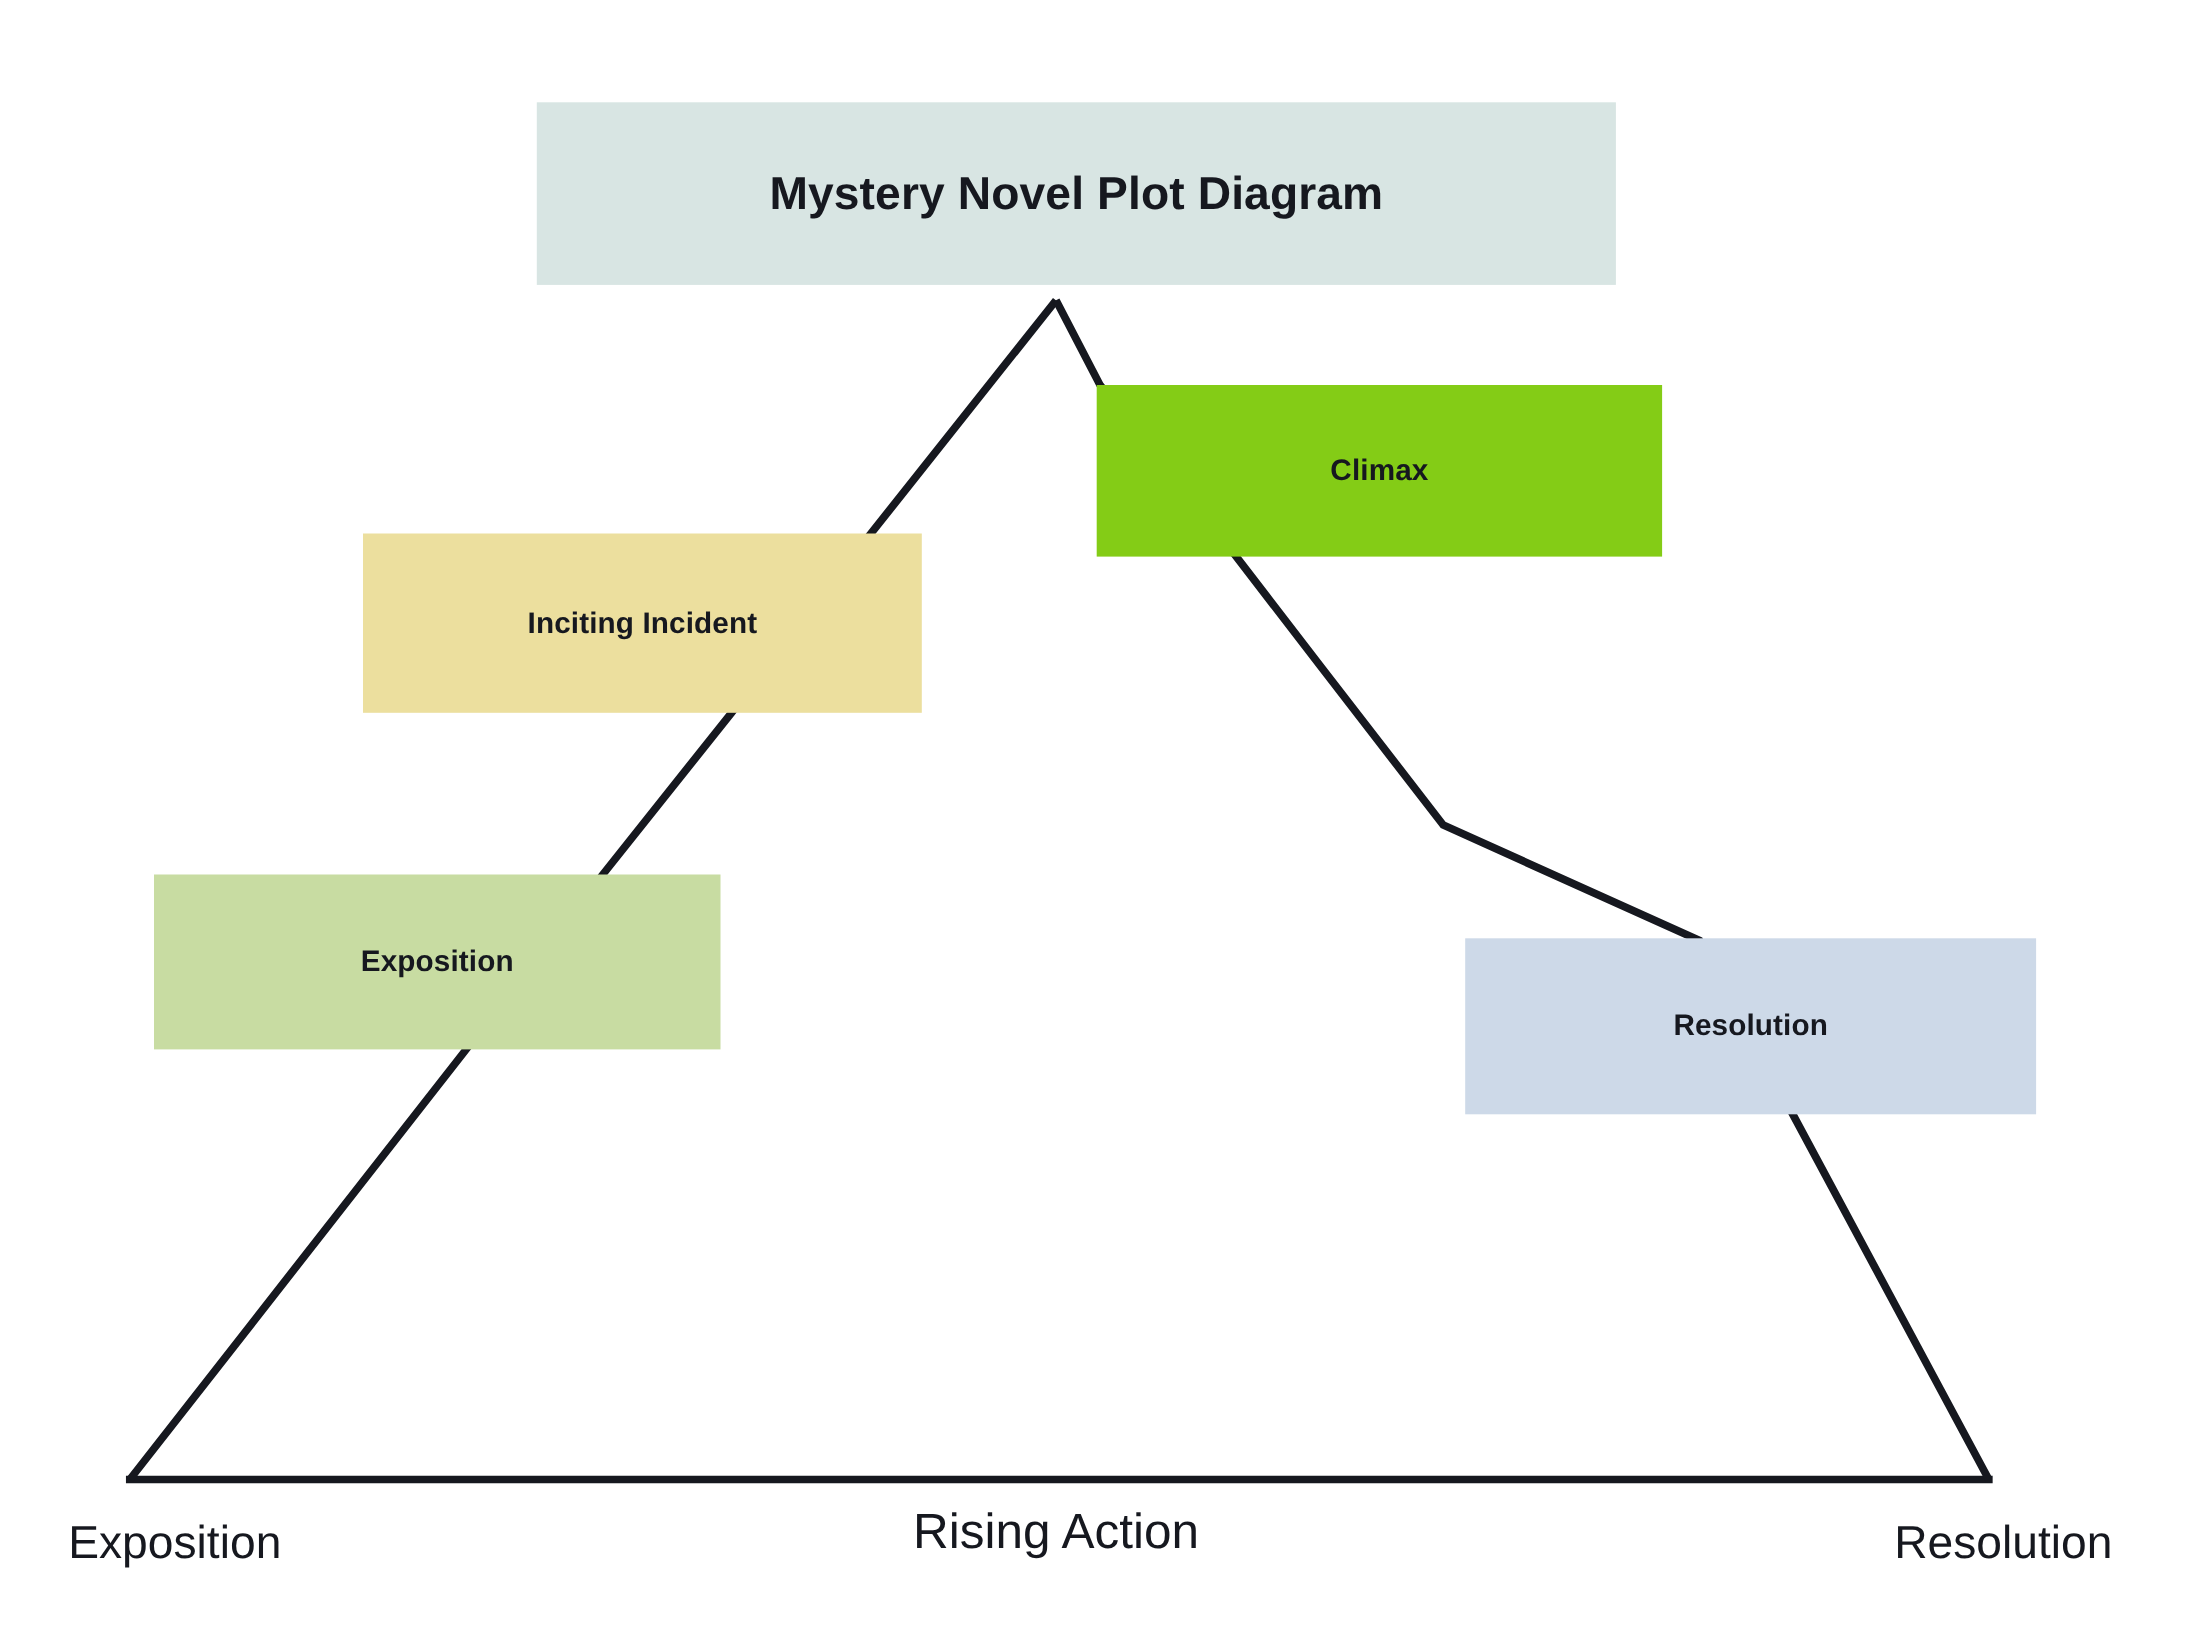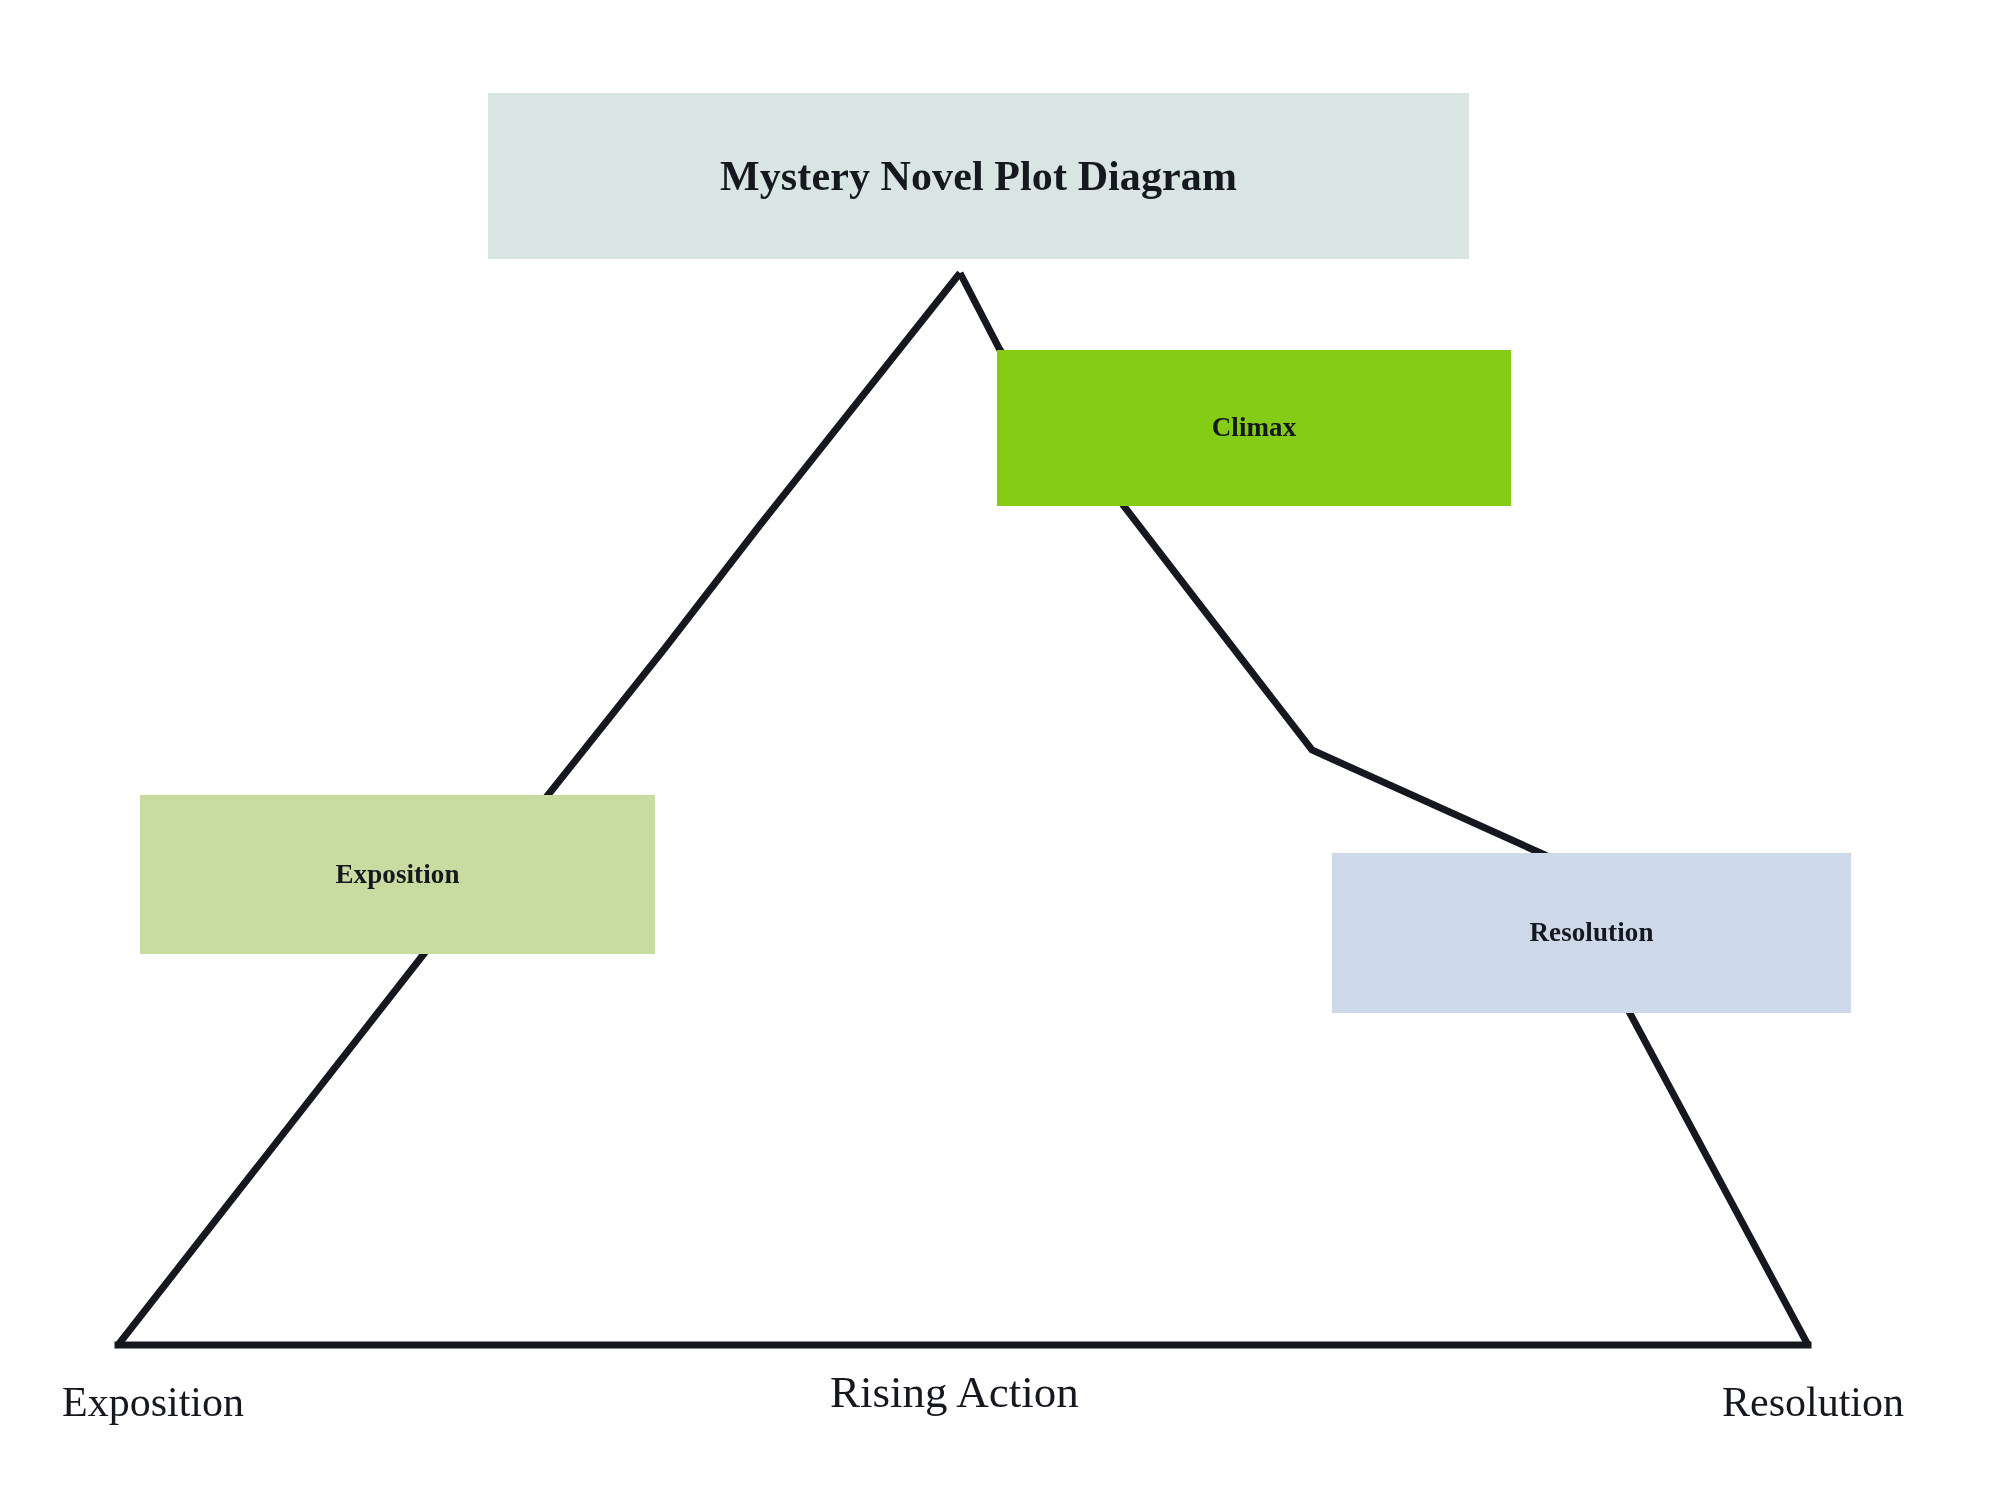--- a/index.html
+++ b/index.html
@@ -6,21 +6,21 @@
     margin: 0;
     padding: 0;
     background: #ffffff;
   }
   #stage {
     position: relative;
     width: 2000px;
     height: 1500px;
     background: #ffffff;
     overflow: hidden;
-    font-family: Liberation Serif, serif;
+    font-family: Liberation Sans, sans-serif;
   }
   #plot-svg {
     position: absolute;
     left: 0;
     top: 0;
     width: 2000px;
     height: 1500px;
   }
   .stage-box {
     position: absolute;
@@ -119,20 +119,23 @@
   </svg>
 
   <div class="stage-box" id="title-box">
     <span class="box-label">Mystery Novel Plot Diagram</span>
   </div>
 
   <div class="stage-box" id="box-climax">
     <span class="box-label">Climax</span>
   </div>
 
+  <div class="stage-box" id="box-inciting-incident">
+    <span class="box-label">Inciting Incident</span>
+  </div>
 
   <div class="stage-box" id="box-exposition">
     <span class="box-label">Exposition</span>
   </div>
 
 
   <div class="stage-box" id="box-resolution">
     <span class="box-label">Resolution</span>
   </div>
 

